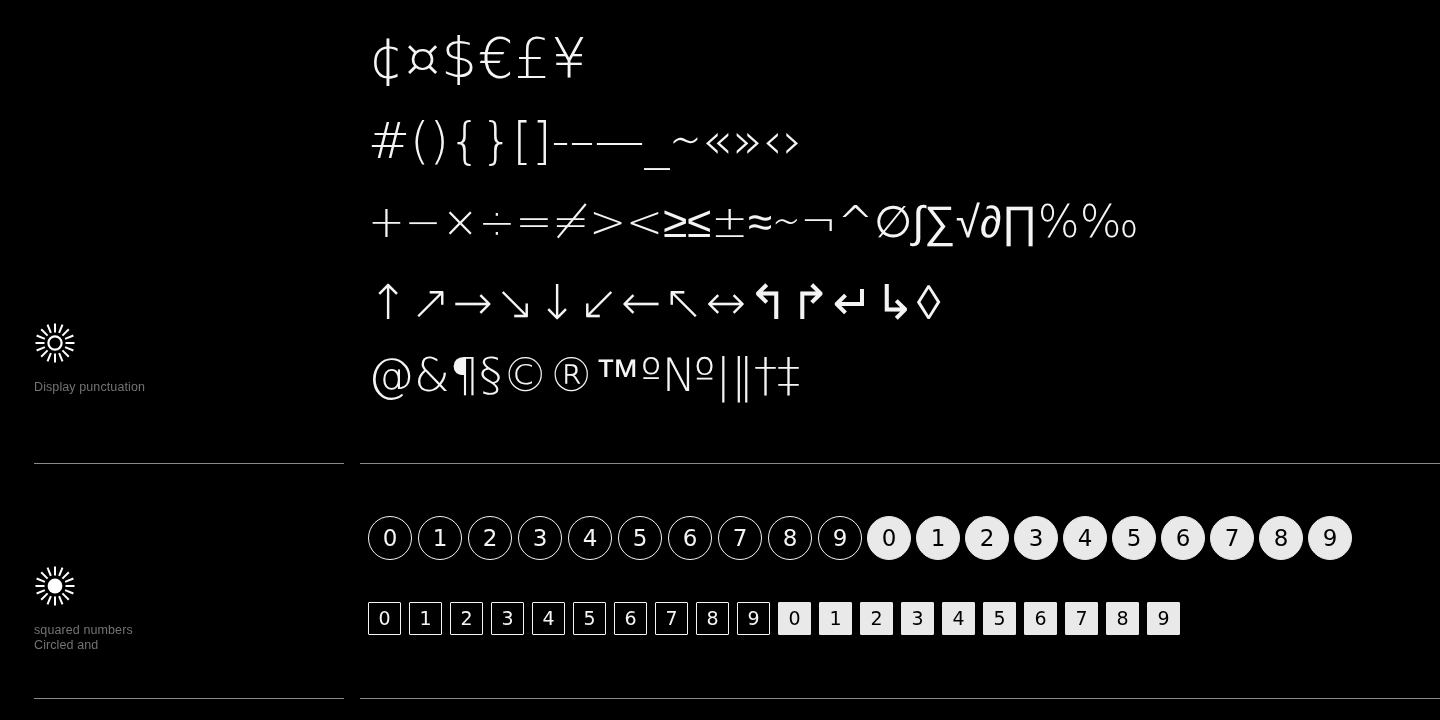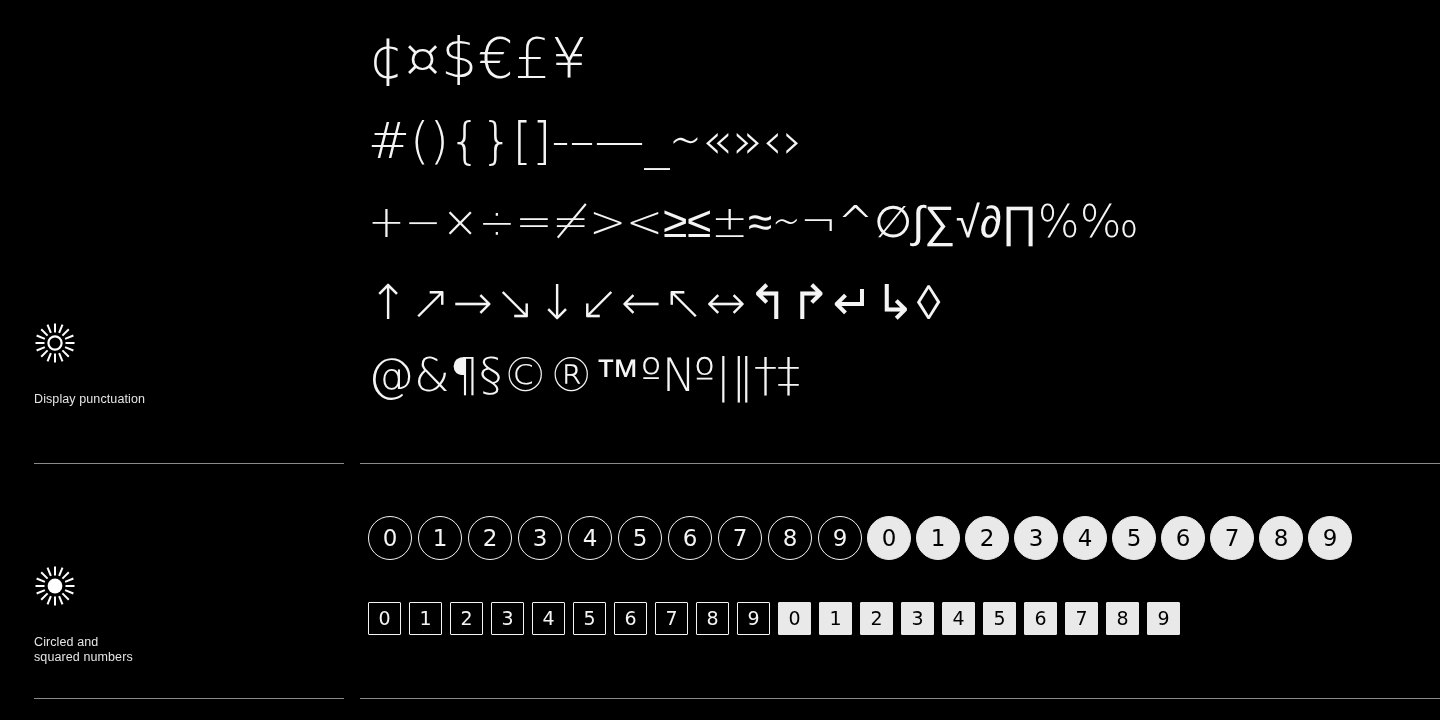--- a/index.html
+++ b/index.html
@@ -42,25 +42,25 @@
     width: 300px;
   }
 
   .sun-icon {
     display: block;
     width: 42px;
     height: 42px;
   }
 
   .label-text {
-    margin-top: 28px;
+    margin-top: 16px;
     font-size: 12.5px;
     line-height: 15px;
     letter-spacing: 0.1px;
-    color: #e5e5e5;
+    color: #737373;
     font-weight: 400;
   }
   .label-text .ln { display: block; white-space: nowrap; }
 
   
   .glyph-col {
     position: absolute;
     left: 368px;
     width: 1060px;
   }
@@ -213,22 +213,22 @@
           <line x1="25.1" y1="31.1" x2="28.5" y2="39.4"></line>
           <line x1="28.5" y1="2.6" x2="25.1" y2="10.9"></line>
           <line x1="16.9" y1="31.1" x2="13.5" y2="39.4"></line>
           <line x1="2.6" y1="13.5" x2="10.9" y2="16.9"></line>
           <line x1="31.1" y1="25.1" x2="39.4" y2="28.5"></line>
           <line x1="2.6" y1="28.5" x2="10.9" y2="25.1"></line>
           <line x1="31.1" y1="16.9" x2="39.4" y2="13.5"></line>
         </g>
       </svg>
       <div class="label-text">
+        <span class="ln">squared numbers</span>
         <span class="ln">Circled and</span>
-        <span class="ln">squared numbers</span>
       </div>
     </div>
 
     <div class="glyph-col">
       <div class="num-row circles">
           <div class="num-cell circle outline">0</div>
           <div class="num-cell circle outline">1</div>
           <div class="num-cell circle outline">2</div>
           <div class="num-cell circle outline">3</div>
           <div class="num-cell circle outline">4</div>

